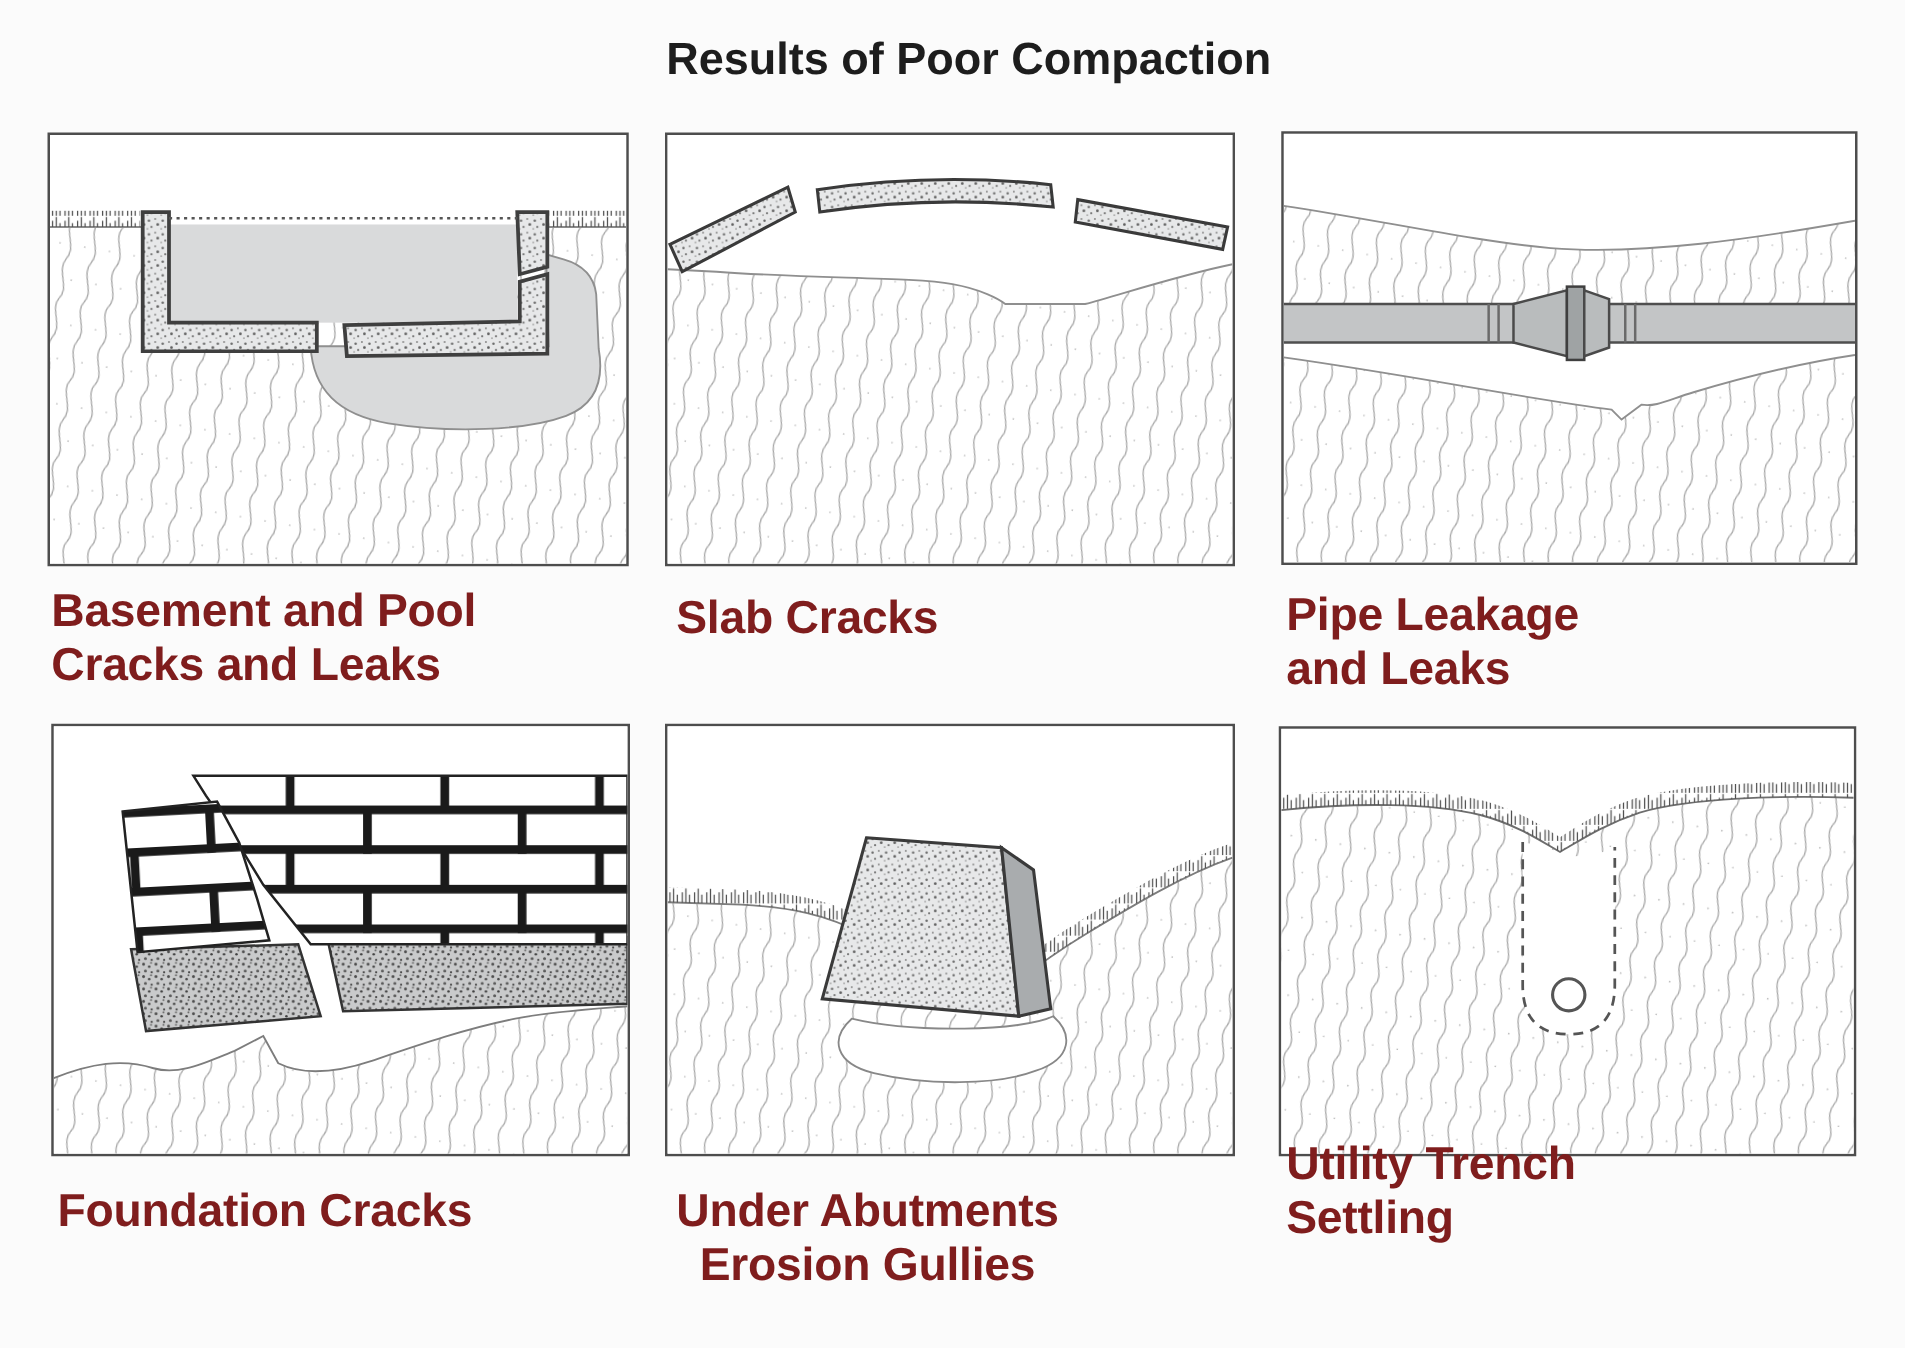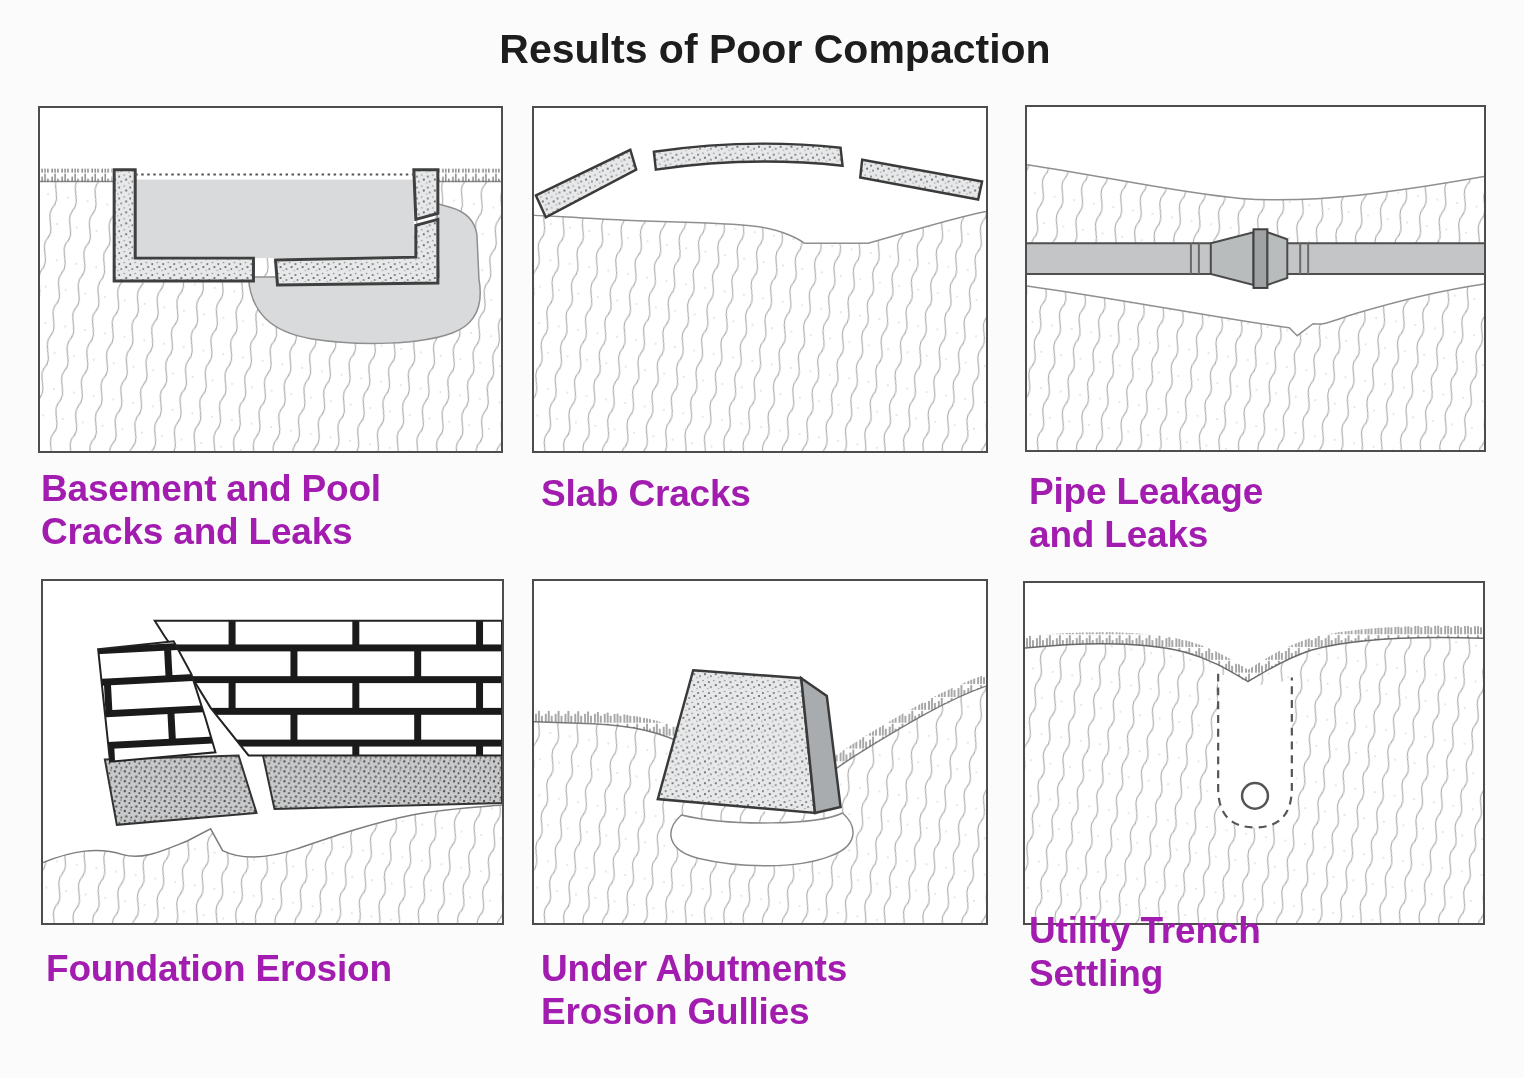--- a/index.html
+++ b/index.html
@@ -5,45 +5,45 @@
   html,body{margin:0;padding:0;}
   body{
     width:1524px;height:1078px;position:relative;
     background:#fbfbfb;
     font-family:"Liberation Sans", sans-serif;
     overflow:hidden;
   }
   .page-title{
     position:absolute;left:0;right:0;top:26px;
     text-align:center;padding-left:26px;
-    font-size:41px;font-weight:bold;color:#1d1d1d;
+    font-size:36px;font-weight:bold;color:#1d1d1d;
     letter-spacing:0px;
   }
   .panel{
     position:absolute;box-sizing:border-box;
     border:2.5px solid #4d4d4d;background:#ffffff;
   }
   .panel svg{display:block;width:100%;height:100%;}
   .caption{
     position:absolute;
-    font-size:37px;font-weight:bold;color:#a21caf;
+    font-size:37px;font-weight:bold;color:#7f1d1d;
     line-height:1.17;white-space:pre-line;letter-spacing:-0.2px;
   }
   
   #p1{left:38px;top:106px;width:465px;height:347px;}
   #p2{left:532px;top:106px;width:456px;height:347px;}
   #p3{left:1025px;top:105px;width:461px;height:347px;}
   #p4{left:41px;top:579px;width:463px;height:346px;}
   #p5{left:532px;top:579px;width:456px;height:346px;}
   #p6{left:1023px;top:581px;width:462px;height:344px;}
   #c1{left:41px;top:467px;}
   #c2{left:541px;top:472px;text-align:center;}
   #c3{left:1029px;top:470px;}
   #c4{left:46px;top:947px;}
-  #c5{left:541px;top:947px;}
+  #c5{left:541px;top:947px;text-align:center;}
   #c6{left:1029px;top:909px;}
 </style>
 </head>
 <body>
 
 <svg width="0" height="0" style="position:absolute" aria-hidden="true">
   <defs>
     <pattern id="soil" width="20" height="64" patternUnits="userSpaceOnUse" patternTransform="rotate(10)">
       <path d="M10,0 C4,10 17,21 10,32 C4,43 17,54 10,64" fill="none" stroke="#a9a9a9" stroke-width="1.1"></path>
       <circle cx="3" cy="20" r="0.7" fill="#bdbdbd"></circle>
@@ -159,17 +159,17 @@
     <path d="M0,66 C60,60 120,60 160,70 C190,78 210,92 224,100 C238,92 258,78 288,68 C330,56 400,54 460,56" stroke="#6e6e6e" stroke-width="1.5" fill="none"></path>
     <path d="M0,66 C60,60 120,60 160,70 C190,78 210,92 224,100 C238,92 258,78 288,68 C330,56 400,54 460,56 L460,44 C400,42 330,44 286,56 C256,66 237,80 224,88 C211,80 191,66 161,58 C120,48 60,48 0,54 Z" fill="url(#grass)"></path>
   </svg>
 </div>
 
 <div class="caption" id="c1">Basement and Pool
 Cracks and Leaks</div>
 <div class="caption" id="c2">Slab Cracks</div>
 <div class="caption" id="c3">Pipe Leakage
 and Leaks</div>
-<div class="caption" id="c4">Foundation Erosion</div>
+<div class="caption" id="c4">Foundation Cracks</div>
 <div class="caption" id="c5">Under Abutments
 Erosion Gullies</div>
 <div class="caption" id="c6">Utility Trench
 Settling</div>
 
 </body></html>

